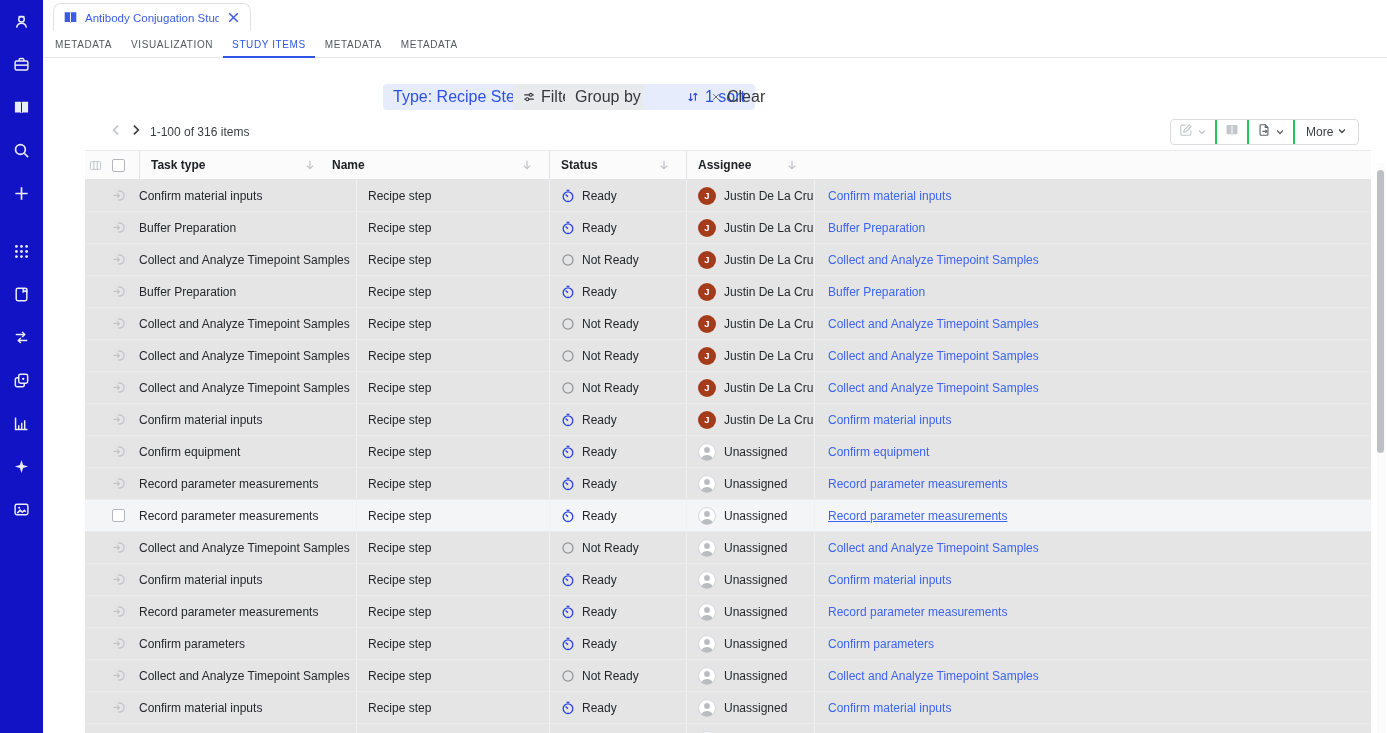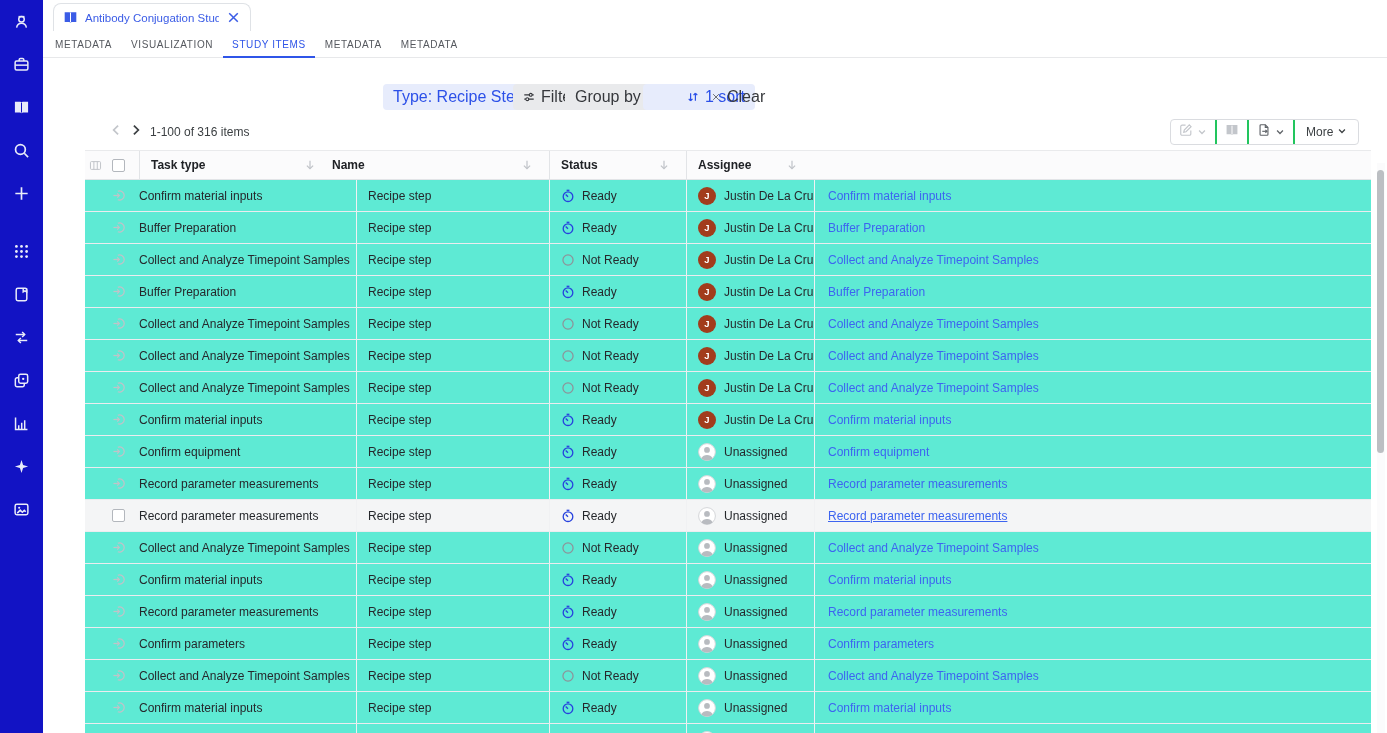--- a/index.html
+++ b/index.html
@@ -81,21 +81,21 @@
            background:#fbfbfc; }
   .th { display:flex; align-items:center; font-size:12px; font-weight:bold; color:#202226; }
   .th.b { border-left:1px solid #e2e4e7; padding-left:11px; }
   .th .lbl { flex:1; font-weight:bold; }
   .th.ctrl { width:54px; padding-left:4px; gap:10px; color:#c0c3c8; }
   .th.ctrl .icn svg { width:13px; height:13px; display:block; }
   .sortarrow { color:#c0c3c8; margin-right:16px; display:flex; }
   .sortarrow svg { width:12px; height:12px; }
 
   .tbody { height:553px; overflow:hidden; background:#fff; }
-  .trow { display:flex; height:32px; border-bottom:1px solid #ececef; background:#5eead4; }
+  .trow { display:flex; height:32px; border-bottom:1px solid #ececef; background:#e5e5e5; }
   .trow.hovered { background:#f4f5f6; }
   .td { display:flex; align-items:center; font-size:12px; color:#26282c; overflow:hidden;
         white-space:nowrap; }
   .td.b { border-left:1px solid #f0f1f3; padding-left:11px; }
   .td.ctrl { width:54px; padding-left:27px; color:#c0c3c8; }
   .td.ctrl .icn svg { width:15px; height:15px; display:block; }
   .status-icn { margin-right:7px; display:flex; }
   .status-icn svg { width:14px; height:14px; }
   .status-icn.ready { color:#2742de; }
   .status-icn.notready { color:#8d9298; }

